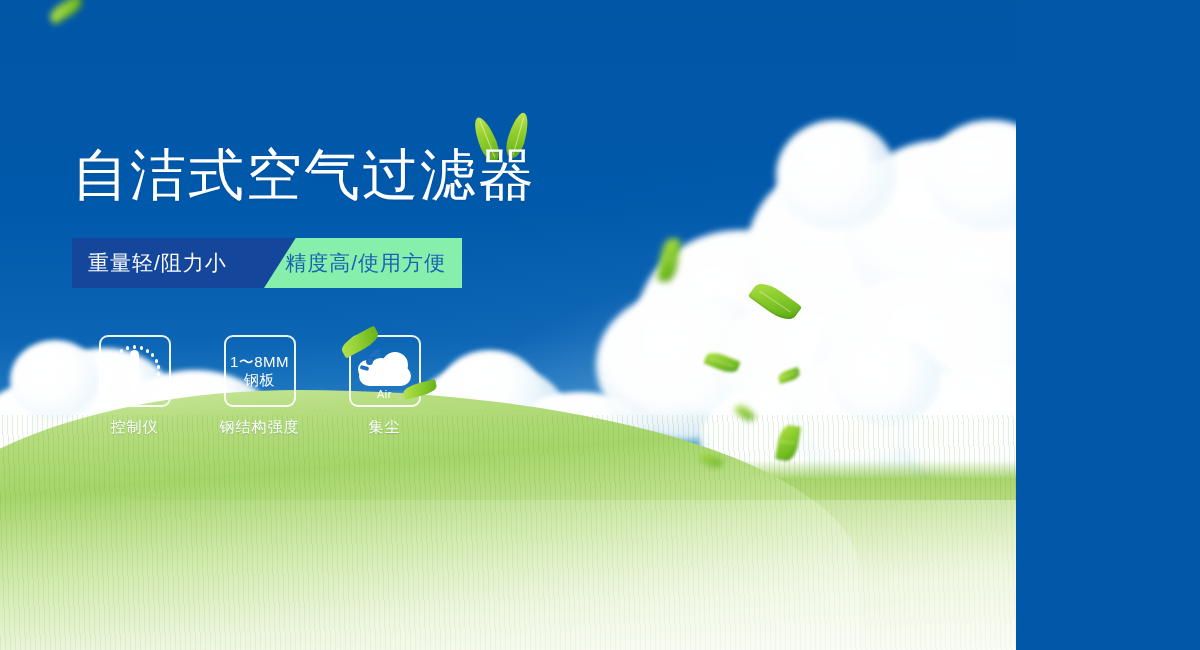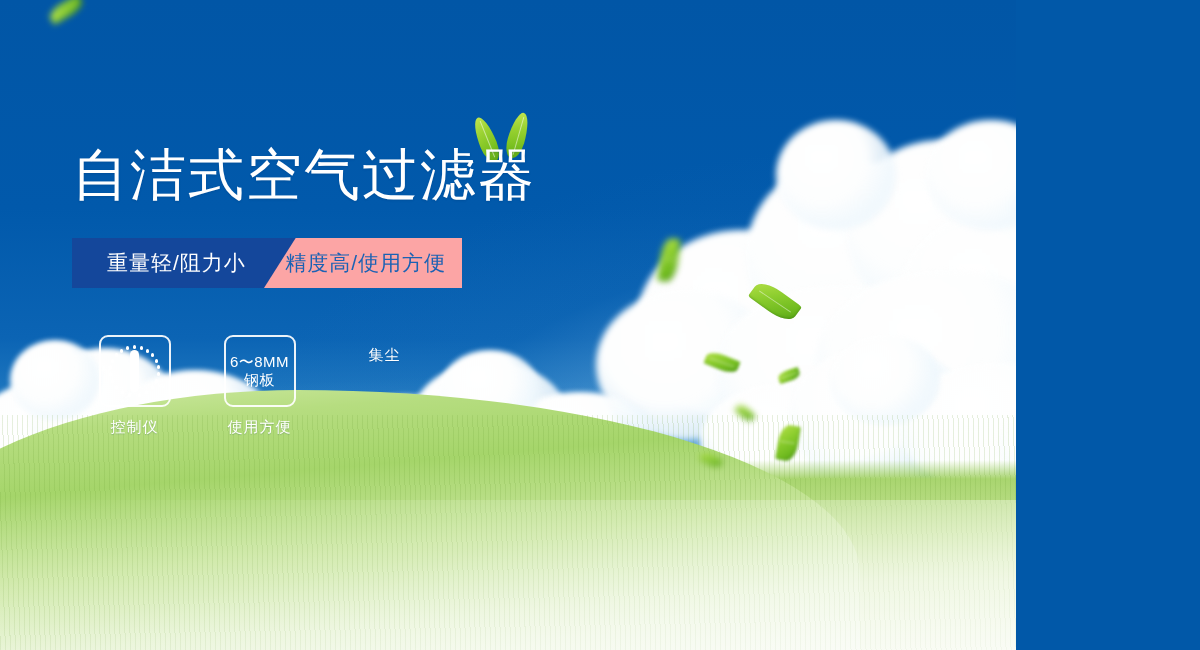--- a/index.html
+++ b/index.html
@@ -112,25 +112,25 @@
     width:390px; height:50px;
   }
   #subtitle-left {
     position:absolute; left:0; top:0; width:268px; height:50px;
     background:#14479b;
     clip-path:polygon(0 0, 100% 0, 88% 100%, 0 100%);
     display:flex; align-items:center;
   }
   #subtitle-left span {
     color:#ffffff; font-size:21px; letter-spacing:1px;
-    padding-left:35px; white-space:nowrap;
+    padding-left:16px; white-space:nowrap;
   }
   #subtitle-right {
     position:absolute; left:192px; top:0; width:198px; height:50px;
-    background:#fca5a5;
+    background:#86efac;
     clip-path:polygon(16% 0, 100% 0, 100% 100%, 0 100%);
     display:flex; align-items:center; justify-content:flex-end;
   }
   #subtitle-right span {
     color:#1b62b4; font-size:21px; letter-spacing:1px;
     padding-right:16px; white-space:nowrap;
   }
 
   
   #features {
@@ -354,24 +354,39 @@
           <div class="gauge-off">OFF</div>
         </div>
       </div>
       <div class="feature-label">控制仪</div>
     </div>
 
 
 
     <div class="feature">
       <div class="feature-box">
-        <div class="boxtext">6〜8MM</div>
+        <div class="boxtext">1〜8MM</div>
         <div class="boxtext">钢板</div>
       </div>
-      <div class="feature-label">使用方便</div>
+      <div class="feature-label">钢结构强度</div>
     </div>
 
     <div class="feature">
+      <div class="feature-box">
+        <div class="airicon">
+          <div class="air-leaf"></div>
+          <div class="c" style="left:26px; top:6px;  width:26px; height:26px;"></div>
+          <div class="c" style="left:14px; top:12px; width:22px; height:22px;"></div>
+          <div class="c" style="left:2px;  top:14px; width:19px; height:19px;"></div>
+          <div class="base"></div>
+          <div class="spot" style="left:10px; top:12px; width:7px;  height:7px;"></div>
+          <div class="spot" style="left:20px; top:7px;  width:5px;  height:5px;"></div>
+          <div class="spot" style="left:13px; top:5px;  width:12px; height:4px; transform:rotate(-38deg); border-radius:3px;"></div>
+          <div class="spot" style="left:4px;  top:20px; width:9px;  height:4px; transform:rotate(14deg); border-radius:3px;"></div>
+          <div class="airtext">Air</div>
+        </div>
+        <div class="air-leaf2"></div>
+      </div>
       <div class="feature-label">集尘</div>
     </div>
 
   </div>
 </div>
 
 </body></html>

